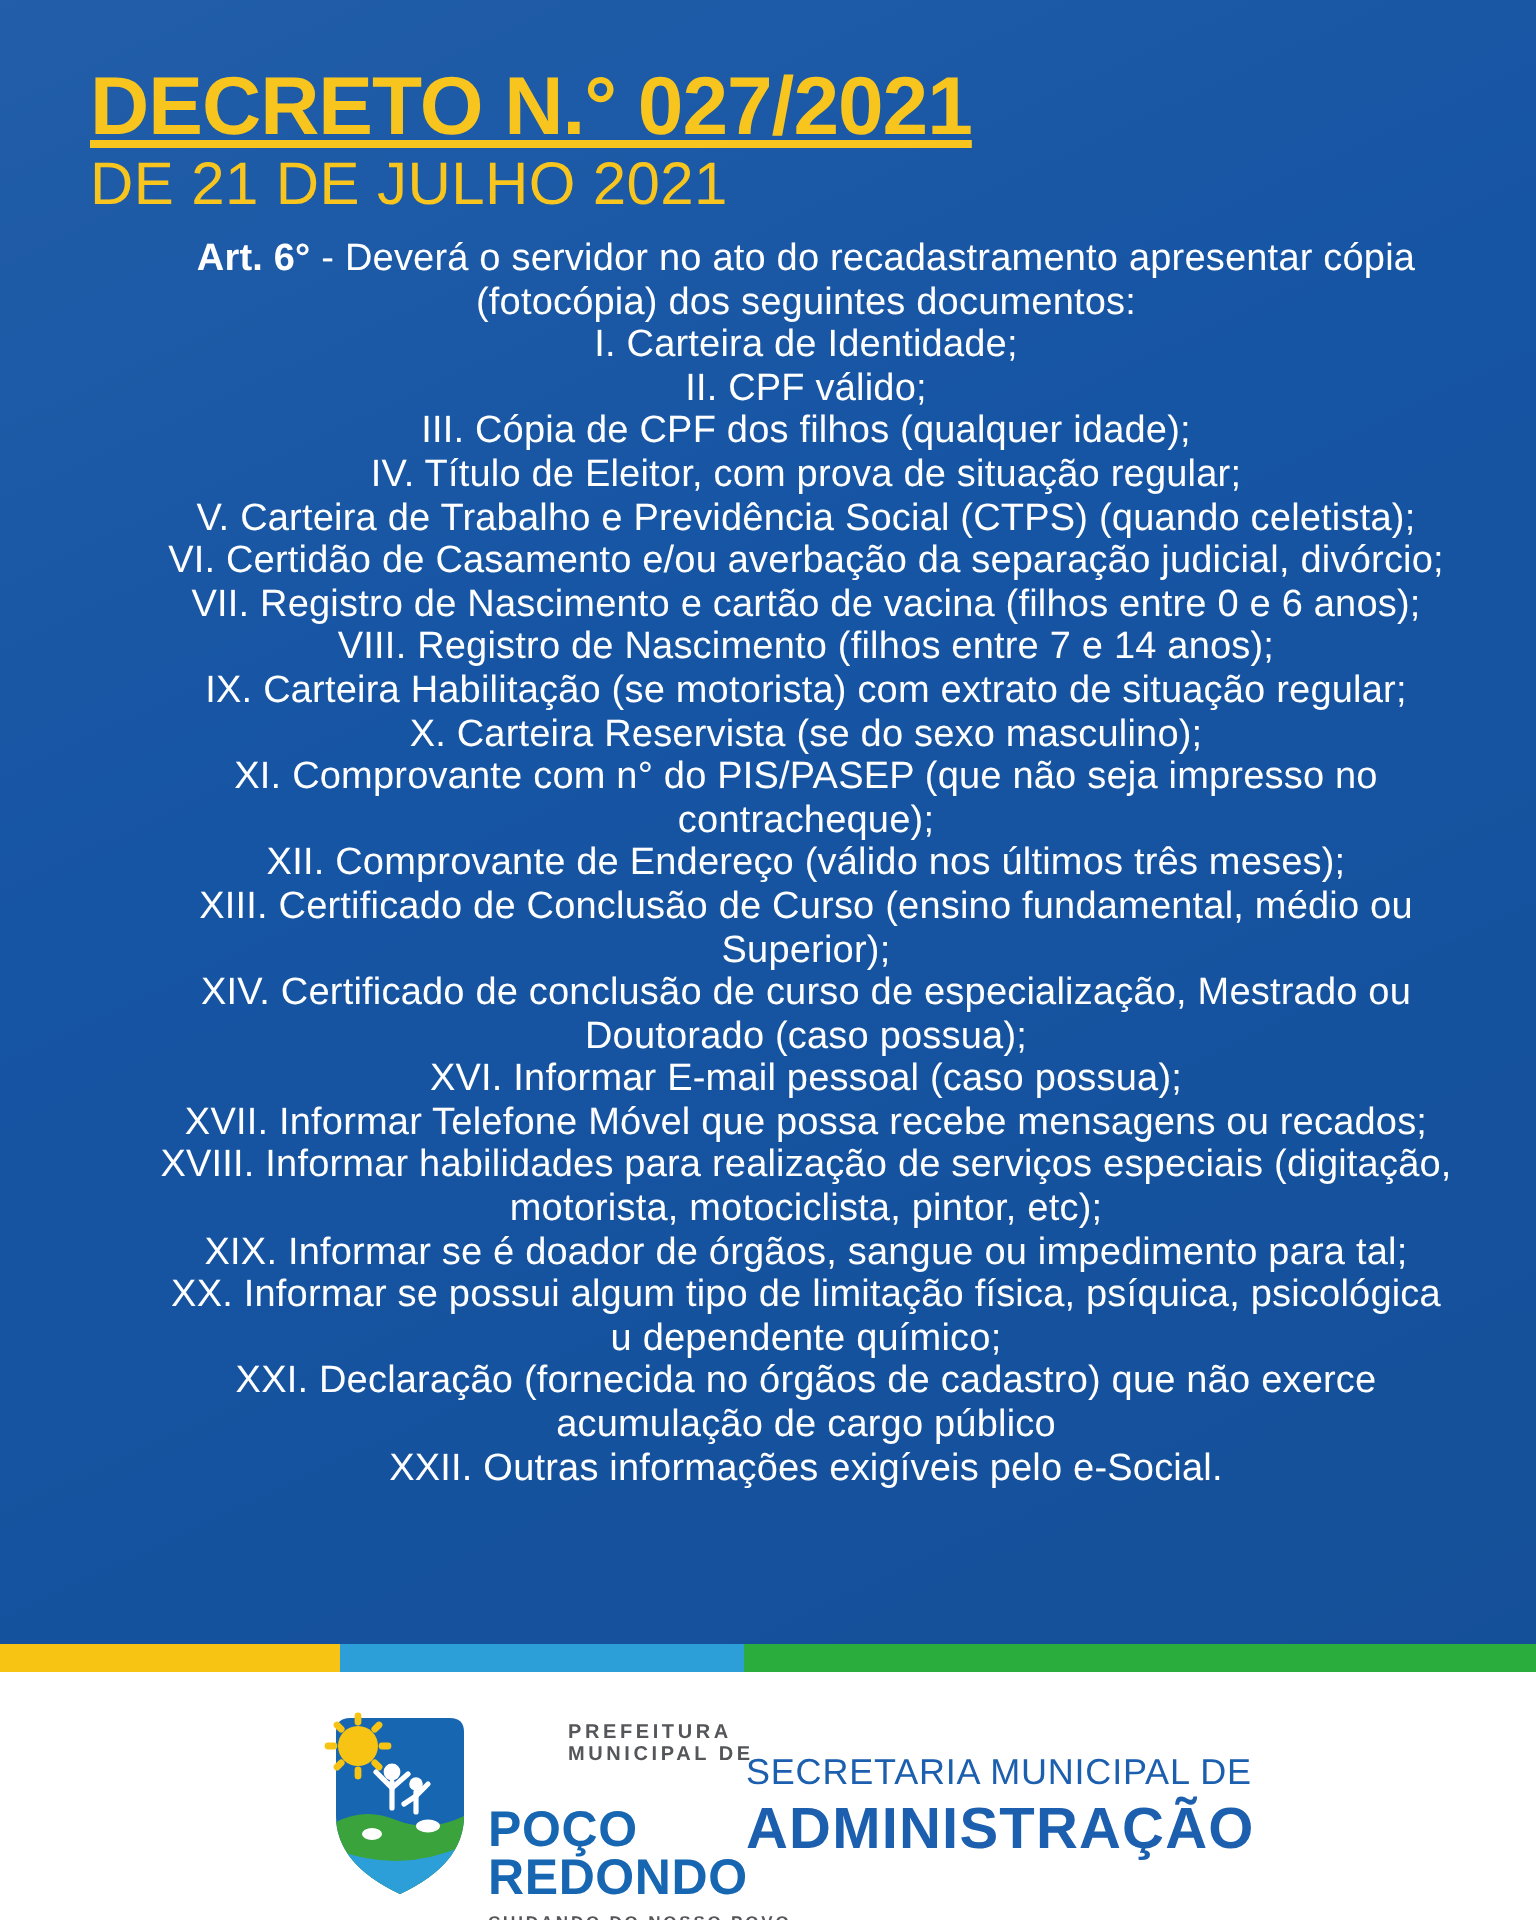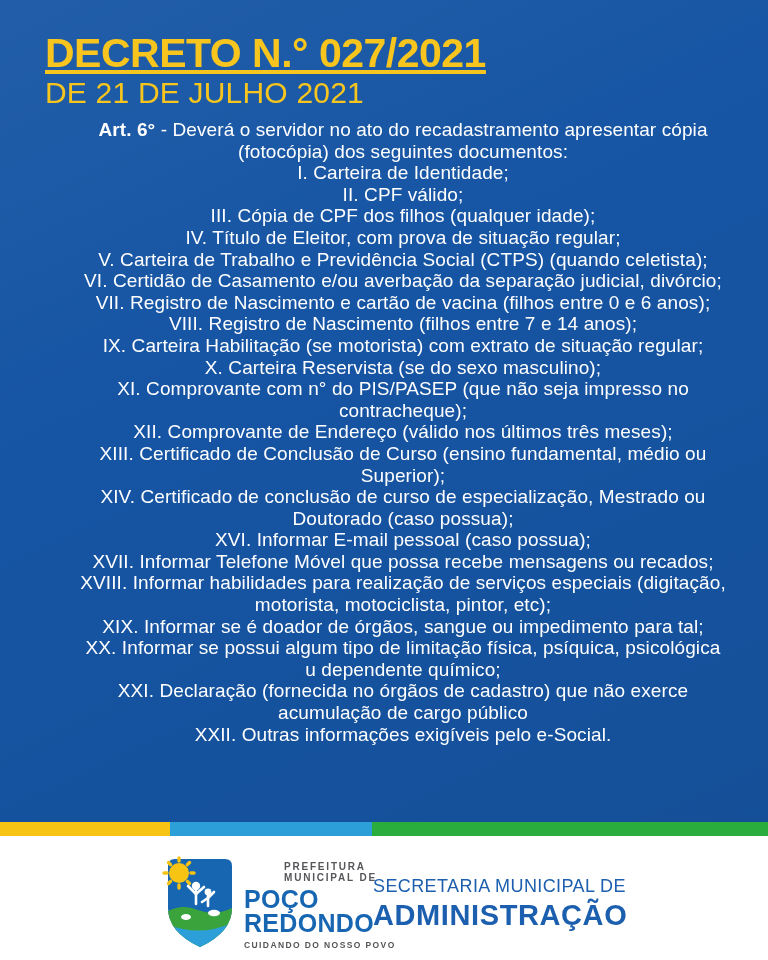--- a/index.html
+++ b/index.html
@@ -54,21 +54,21 @@
     position:absolute;left:244px;top:25px;
   }
   .org-line{
     font-size:10px;font-weight:700;letter-spacing:1.8px;
     color:#55565A;line-height:11px;white-space:nowrap;margin-left:40px;
   }
   .city-line{
     font-size:25px;font-weight:800;letter-spacing:0.3px;
     color:#1766B2;line-height:24px;white-space:nowrap;
   }
-  .city-line.first{margin-top:4px;}
+  .city-line.first{margin-top:20px;}
   .slogan-line{
     font-size:8.5px;font-weight:700;letter-spacing:1.4px;
     color:#55565A;margin-top:5px;white-space:nowrap;
   }
   .secretariat{
     position:absolute;left:373px;top:40px;
   }
   .secretariat-line1{
     font-size:18px;font-weight:400;letter-spacing:0.4px;
     color:#1C5FAE;white-space:nowrap;

